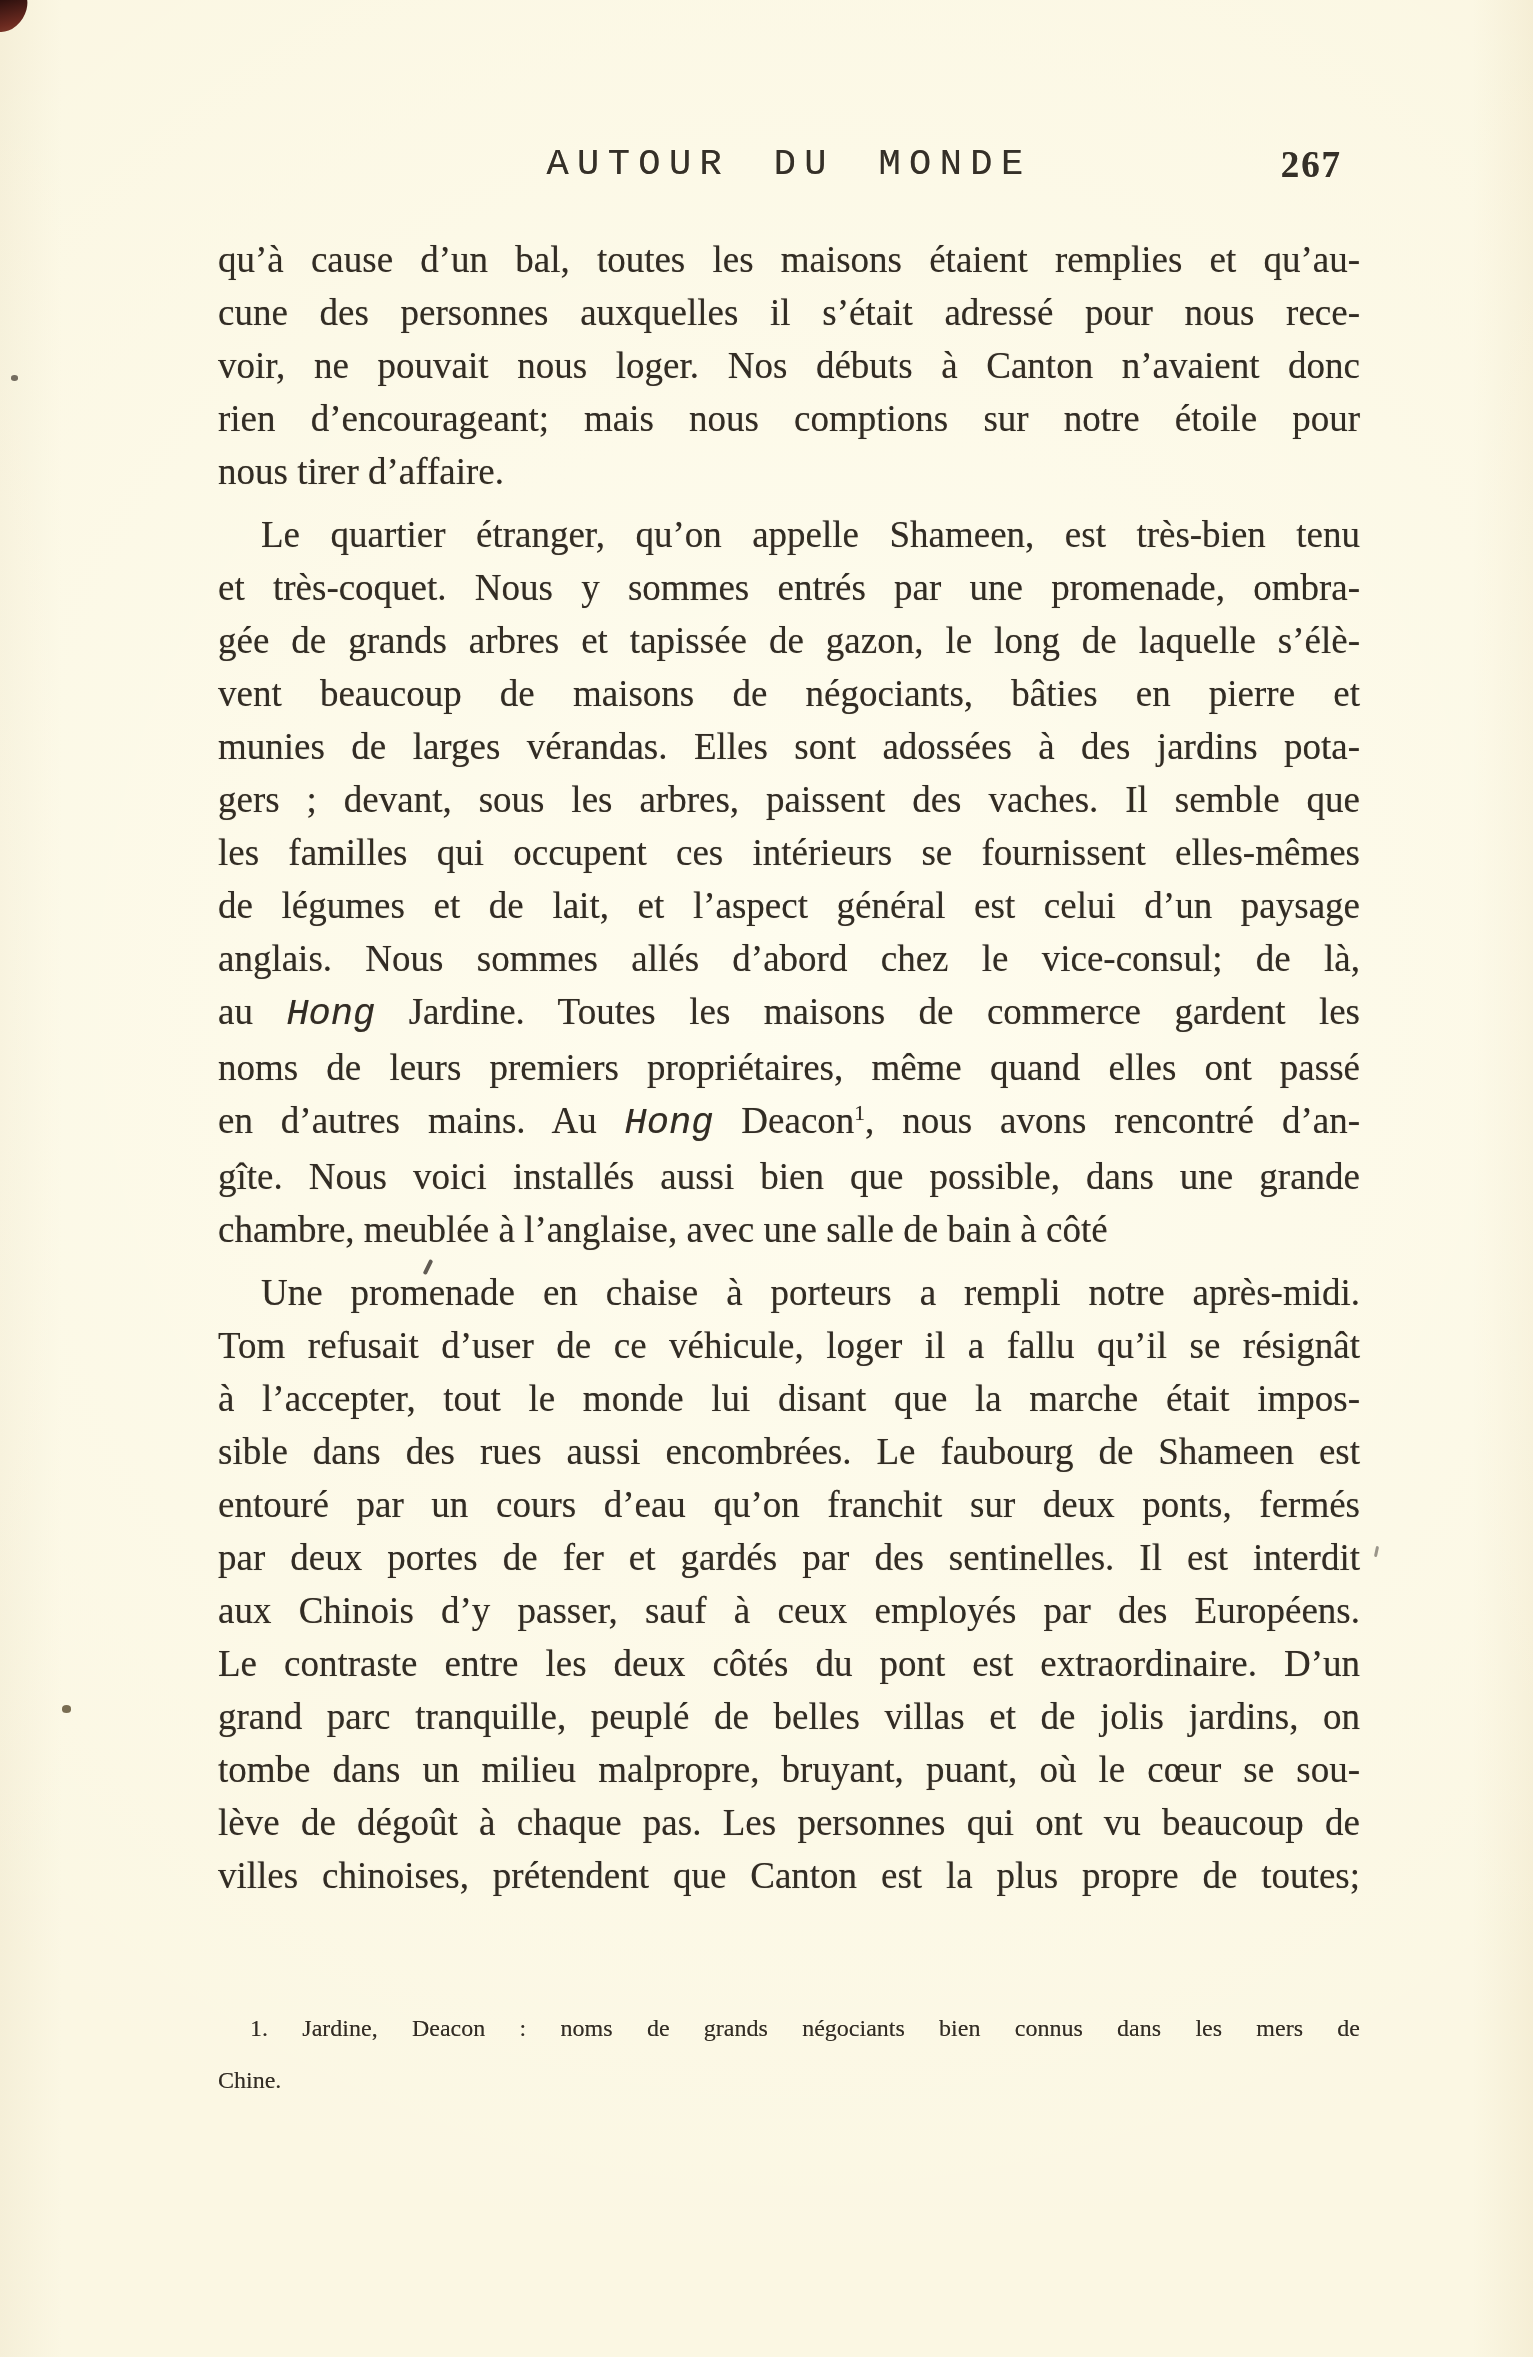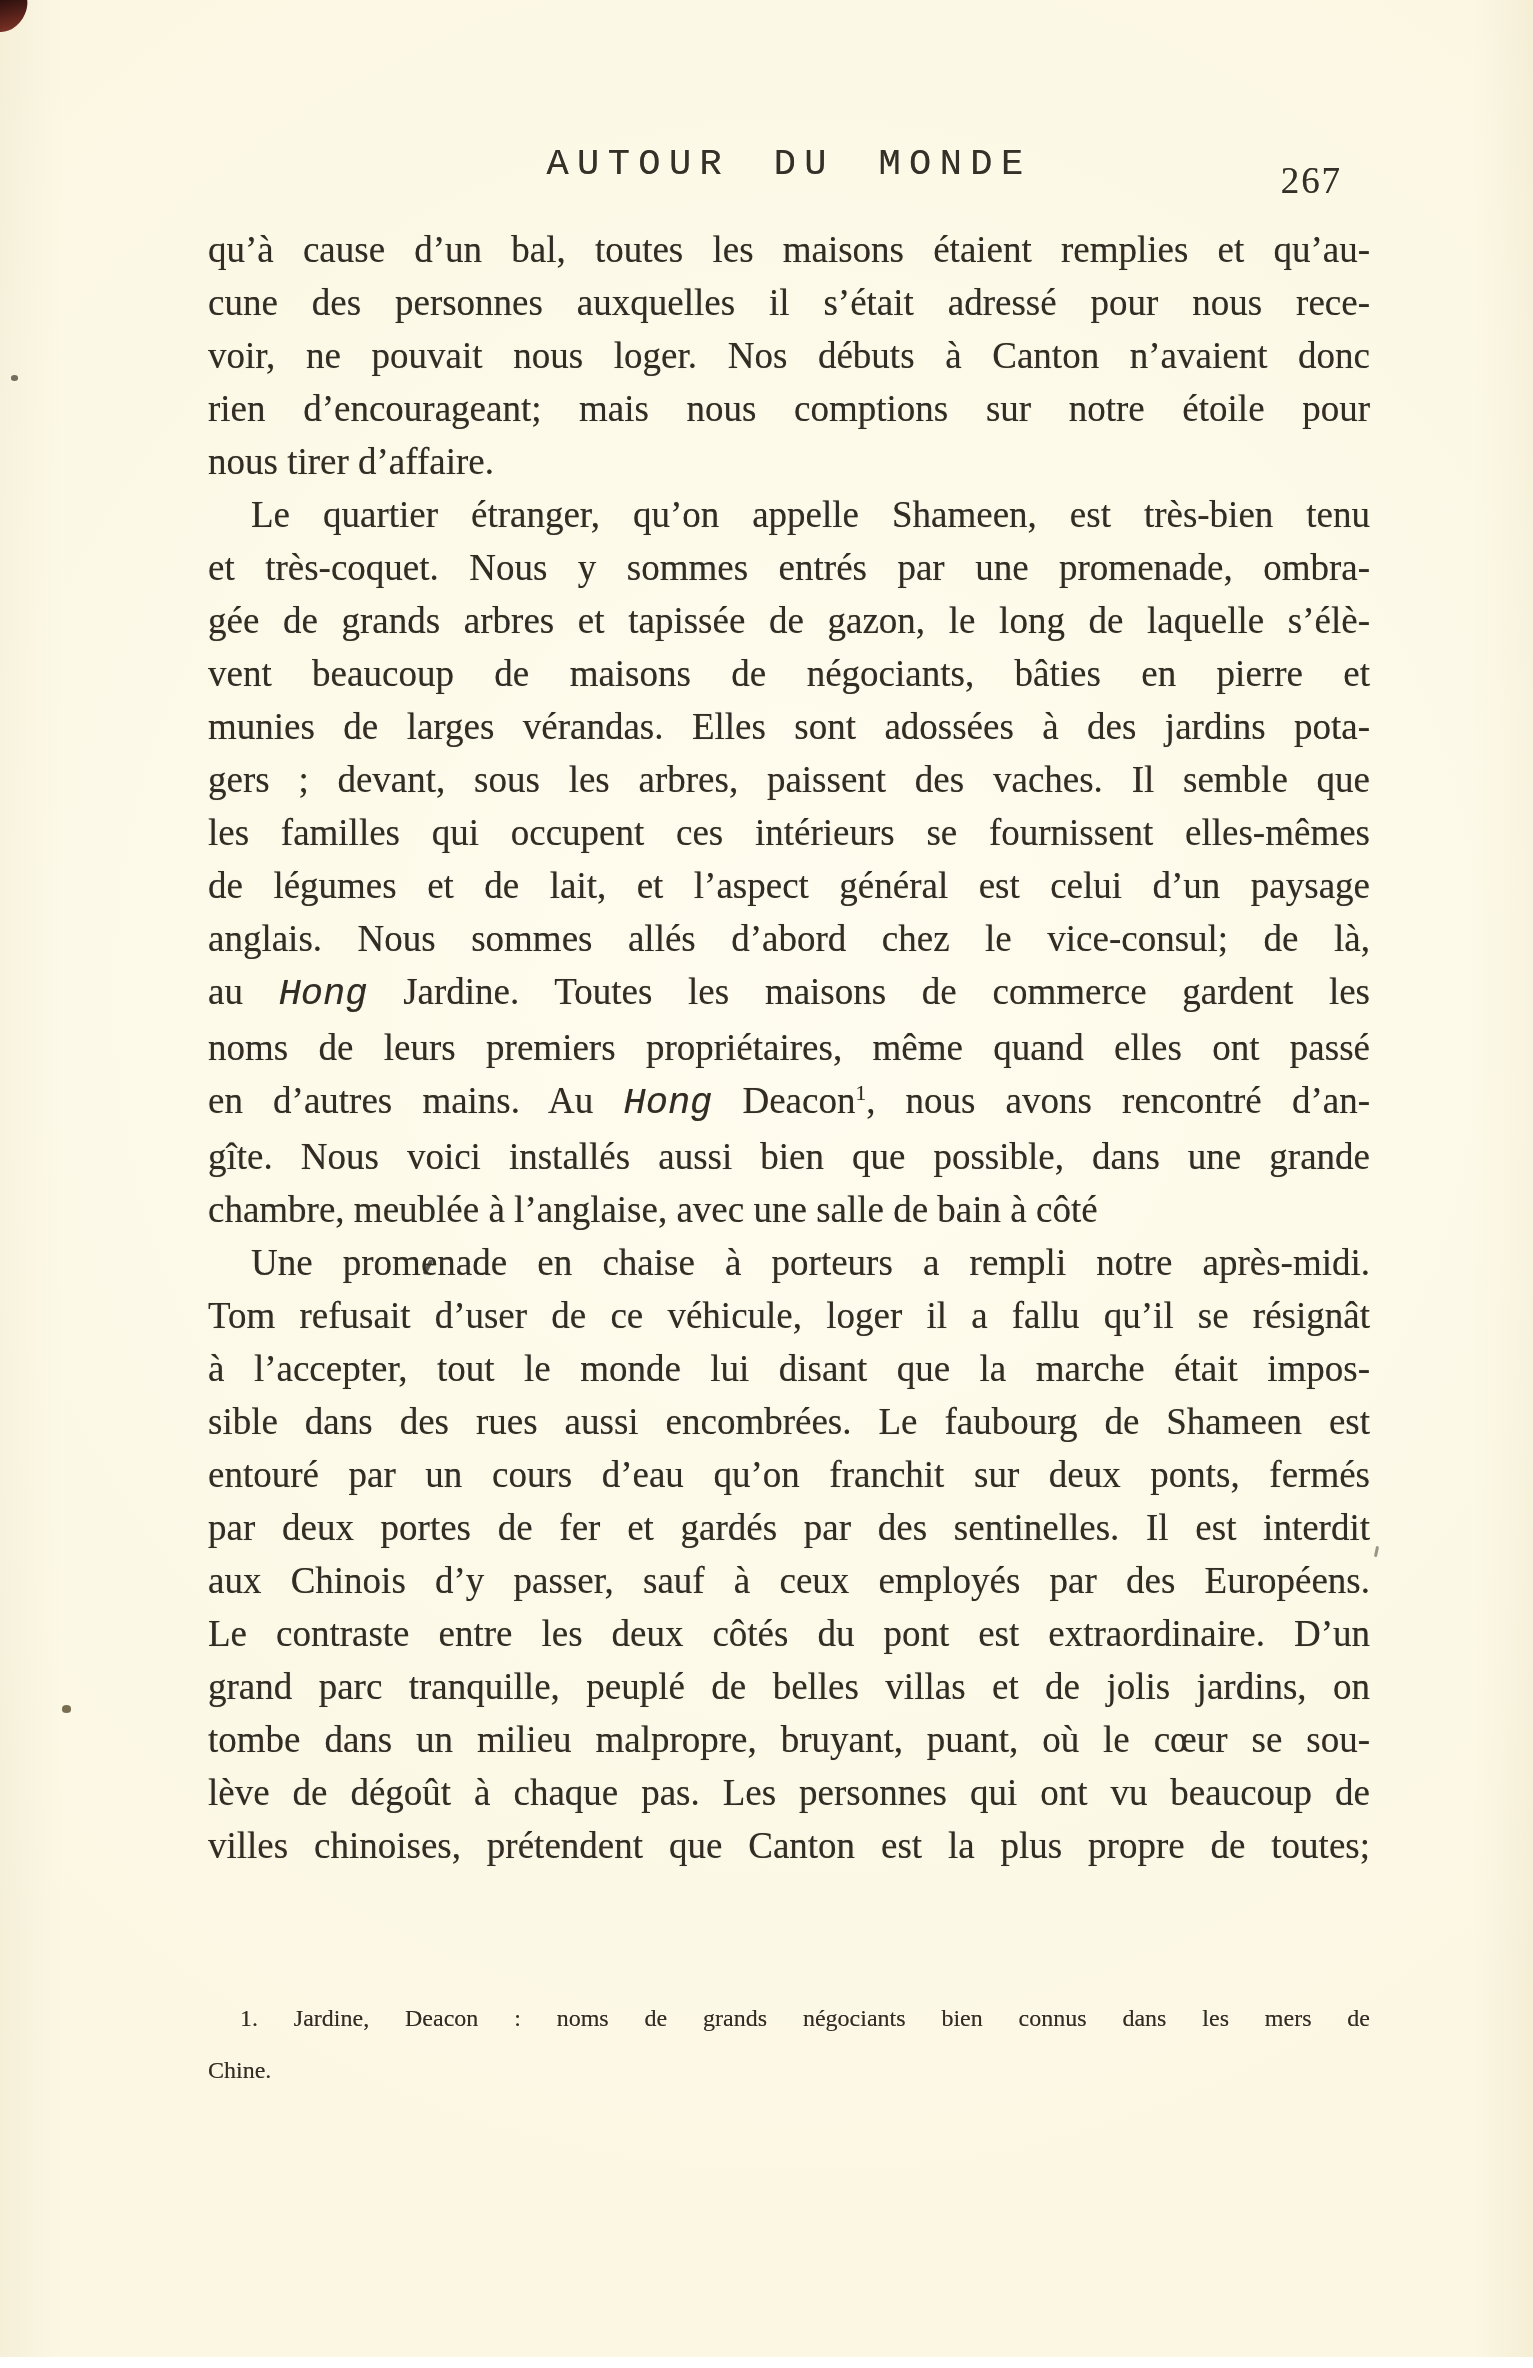--- a/index.html
+++ b/index.html
@@ -21,29 +21,30 @@
   .page-header{top:141px;height:47px;}
   .page-title{
     text-align:center;
     font-size:37px;line-height:47px;
     letter-spacing:8.4px;word-spacing:13px;
     color:#353028;
     text-shadow:0 0 0.6px rgba(53,48,40,.55);
     font-family:Liberation Mono, monospace;
   }
   .page-number{
-    position:absolute;right:28px;top:16px;
+    position:absolute;right:28px;top:0;
     font-size:37px;line-height:47px;
     letter-spacing:1.9px;color:#353028;
     text-shadow:0 0 0.6px rgba(53,48,40,.5);
+    font-weight:bold;
   }
   
   .body-text{top:223px;}
   .footnote{top:1992px;}
-  .para{margin:0;}
+  .para{margin:10px;}
   .line{
     font-size:37px;line-height:53px;
     text-align:justify;text-align-last:justify;
     white-space:nowrap;
     color:var(--ink,#322c24);
     text-shadow:0 0 0.7px rgba(50,44,36,.5);
   }
   .line.nj{text-align-last:left;}
   .line.ind{text-indent:43px;font-family:Liberation Serif, serif;}
   .footnote .line{font-size:24px;line-height:52px;text-shadow:0 0 0.5px rgba(50,44,36,.5);}

